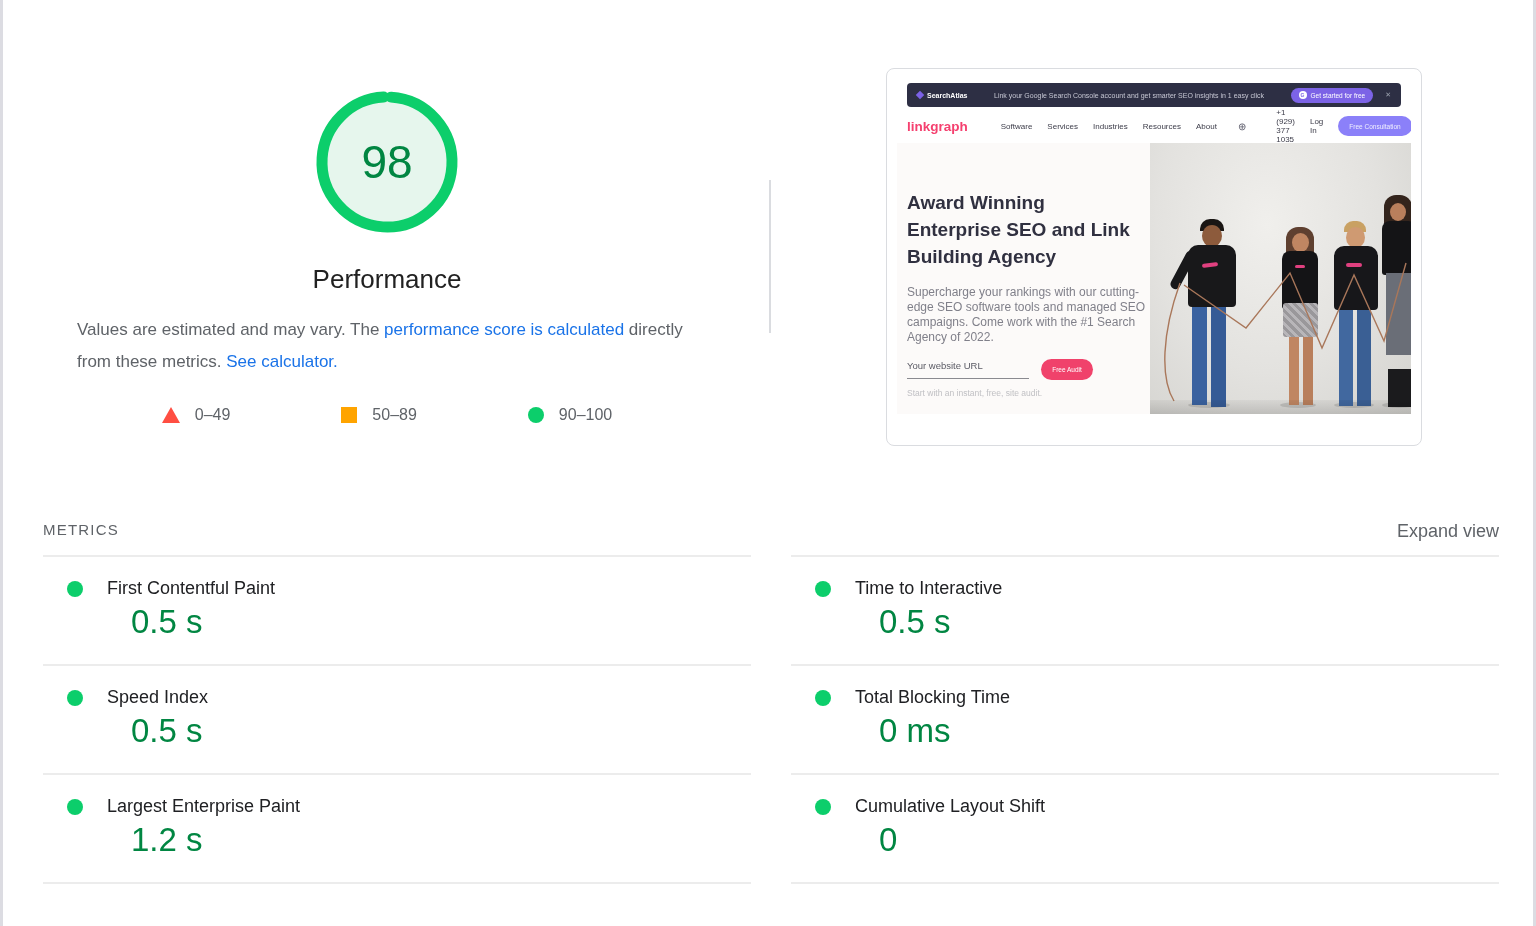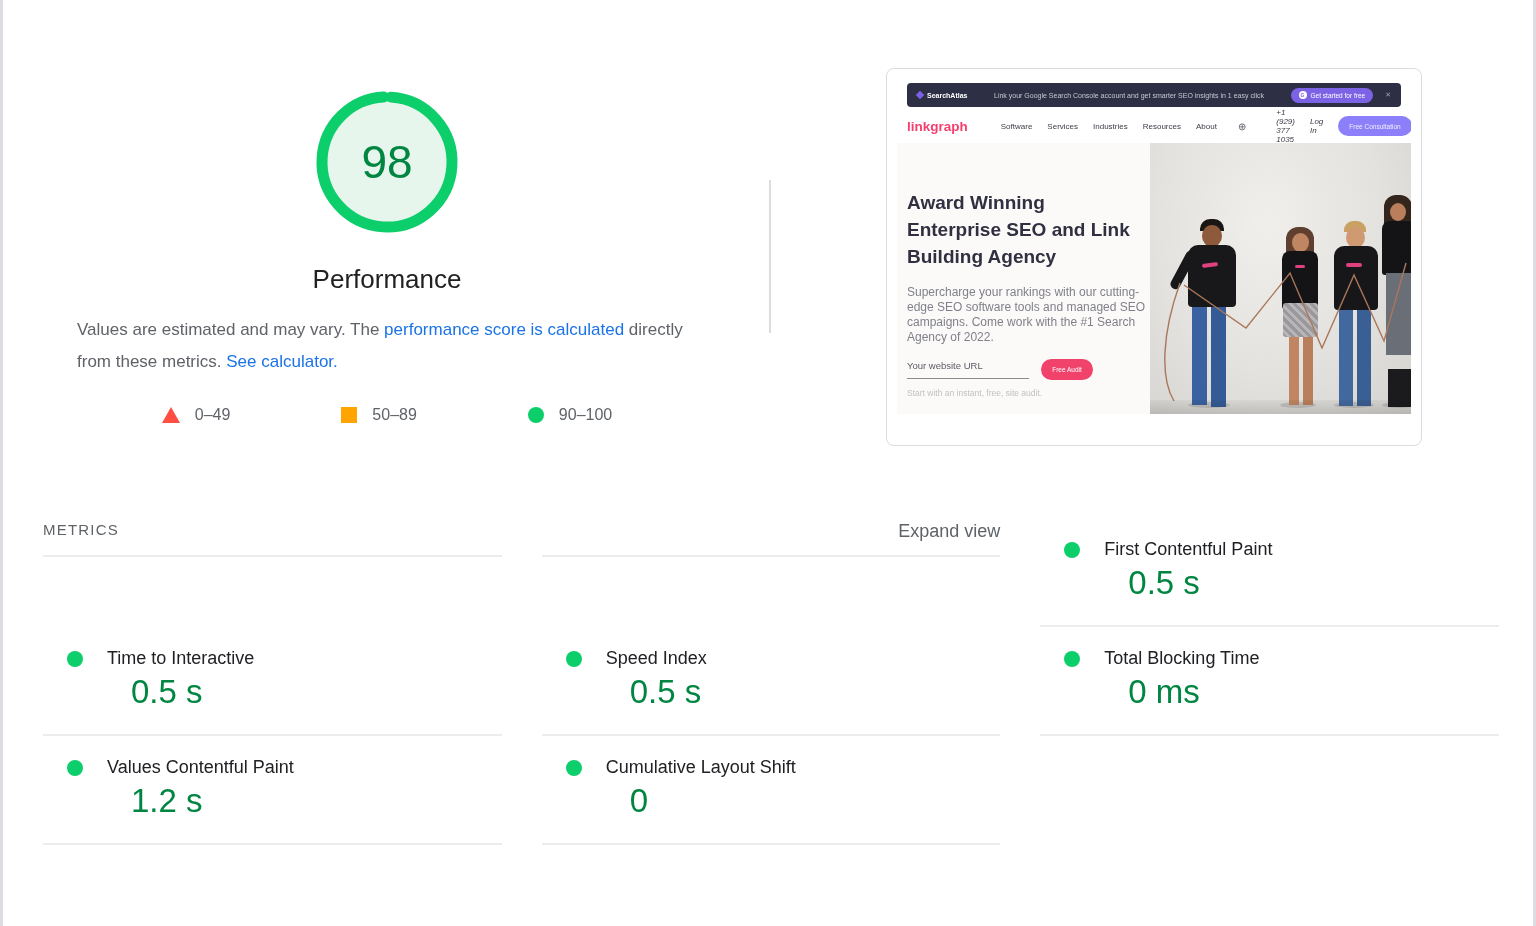--- a/index.html
+++ b/index.html
@@ -42,21 +42,21 @@
   .sb-g { width:8px; height:8px; border-radius:50%; background:#fff; color:#7c63e6; font-size:5px;
           display:flex; align-items:center; justify-content:center; font-weight:bold; }
   .sb-x { color:#9aa0ad; font-size:7px; margin-left:4px; }
 
   .shot-nav { position:absolute; left:10px; right:10px; top:30px; height:34px;
               display:flex; align-items:center; gap:15px; background:#fff; }
   .nav-logo { font-size:13.5px; font-weight:bold; color:#f5406f; margin-right:18px; }
   .nav-item { font-size:8px; color:#3c3c49; }
   .nav-globe { font-size:10px; color:#5c5c6b; margin-left:6px; }
   .nav-sep { width:1px; height:12px; background:#ddd; }
-  .nav-phone, .nav-login { font-size:8px; color:#3c3c49;font-style:italic; }
+  .nav-phone, .nav-login { font-size:8px; color:#3c3c49; }
   .nav-cta { height:20px; border-radius:10px; background:#8b80f9; color:#f1efff; font-size:6.5px;
              display:flex; align-items:center; padding:0 11px; white-space:nowrap; }
 
   .shot-hero { position:absolute; left:0; top:64px; width:514px; height:271px; display:flex; }
   .hero-left { width:253px; height:271px; background:#fcfaf9; padding:10px; position:relative; }
   .hero-h { margin-top:36px; font-size:19px; line-height:27px; font-weight:600; color:#303040; }
   .hero-body { margin-top:15px; width:242px; font-size:12px; line-height:15px; color:#80808a; }
   .hero-form { margin-top:14px; display:flex; align-items:center; gap:12px; }
   .hero-input { width:122px; font-size:9.5px; color:#5a5a64; border-bottom:1px solid #8a8a90; padding-bottom:7px; }
   .hero-btn { width:52px; height:21px; border-radius:10.5px; background:#f0426b; color:#fff; font-size:6.5px;
@@ -67,21 +67,21 @@
                 background:radial-gradient(ellipse at 45% 30%, #f0efec 0%, #e3e2df 55%, #d4d3cf 100%); }
   .hero-photo .floor { position:absolute; left:0; right:0; bottom:0; height:14px;
                 background:linear-gradient(rgba(0,0,0,0.04), rgba(0,0,0,0.14)); }
   .pp { position:absolute; }
   .shadow { position:absolute; height:6px; border-radius:50%; background:rgba(0,0,0,0.12); bottom:6px; }
 
   .white-strip { position:absolute; left:0; right:0; bottom:0; height:21px; background:#fff; }
 
   
   .metrics { position:absolute; left:40px; top:518px; width:1456px;
-             display:grid; grid-template-columns:1fr 1fr 1fr; column-gap:40px; }
+             display:grid; grid-template-columns:1fr 1fr; column-gap:40px; }
   .m-head-left { font-size:15px; letter-spacing:1.2px; color:#5f6368; padding-top:3px;
                  border-bottom:2px solid #ececec; height:39px; }
   .m-head-right { display:flex; justify-content:flex-end; font-size:18px; color:#5f6368;
                   padding-top:3px; border-bottom:2px solid #ececec; height:39px; }
   .m-head-right span { cursor:pointer; }
   .m-cell { height:109px; border-bottom:2px solid #ececec; padding:21px 0 0 24px; }
   .m-row1 { display:flex; align-items:center; }
   .m-dot { width:16px; height:16px; border-radius:50%; background:#0cce6b; margin-right:24px; }
   .m-label { font-size:18px; color:#202124; }
   .m-value { margin:4px 0 0 64px; font-size:33px; color:#018642; }
@@ -244,21 +244,21 @@
       <div class="m-row1">
         <span class="m-dot"></span>
         <span class="m-label">Total Blocking Time</span>
       </div>
       <div class="m-value">0 ms</div>
     </div>
 
     <div class="m-cell">
       <div class="m-row1">
         <span class="m-dot"></span>
-        <span class="m-label">Values Contentful Paint</span>
+        <span class="m-label">Largest Enterprise Paint</span>
       </div>
       <div class="m-value">1.2 s</div>
     </div>
     <div class="m-cell">
       <div class="m-row1">
         <span class="m-dot"></span>
         <span class="m-label">Cumulative Layout Shift</span>
       </div>
       <div class="m-value">0</div>
     </div>

